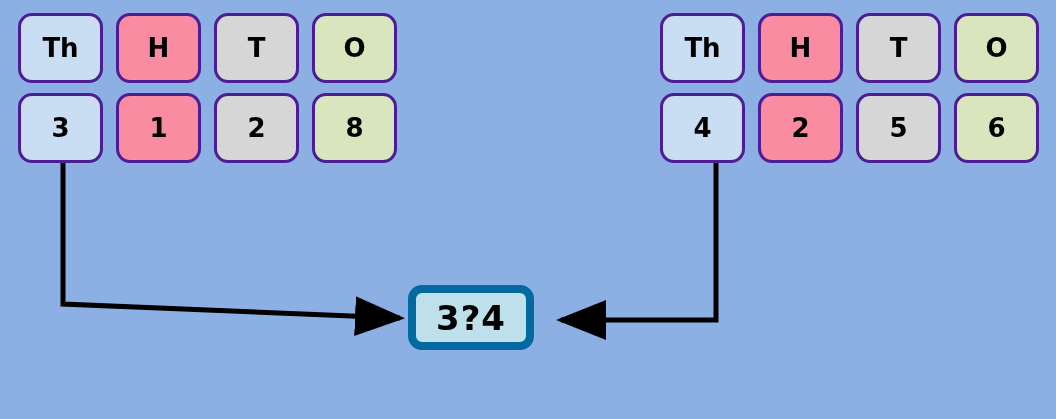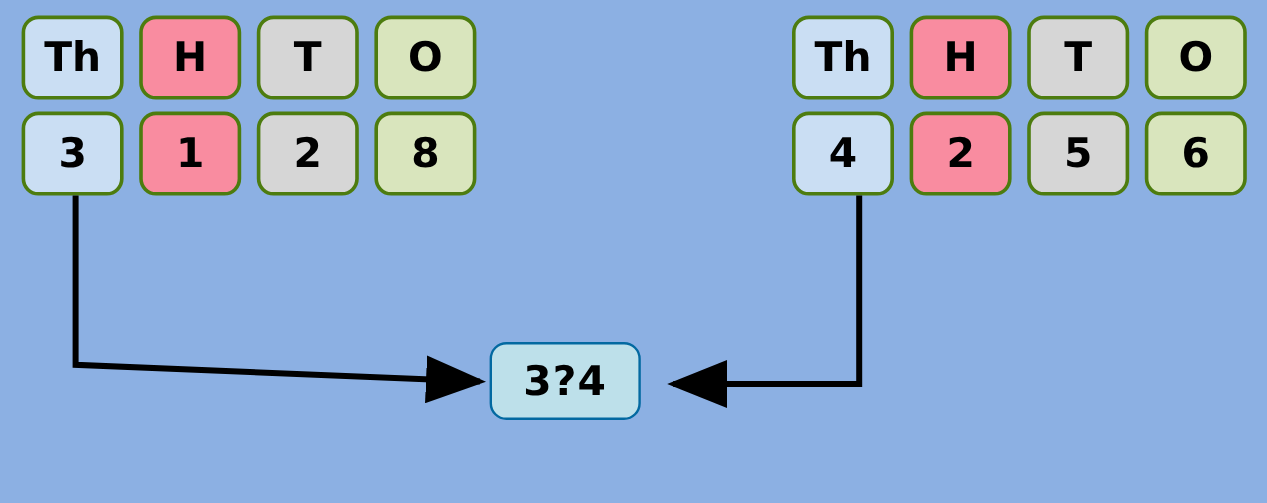--- a/index.html
+++ b/index.html
@@ -26,44 +26,44 @@
     flex-direction: column;
     gap: 10px;
   }
   .pv-row {
     display: flex;
     gap: 13px;
   }
   .tile {
     width: 85px;
     height: 70px;
-    border: 3px solid #4d7c0f;
+    border: 3px solid #4c1d95;
     border-radius: 14px;
     box-sizing: border-box;
     display: flex;
     align-items: center;
     justify-content: center;
-    font-size: 34px;
+    font-size: 26px;
     font-weight: bold;
     color: #000000;
     line-height: 1;
   }
   .tile.c-blue  { background: #cadef3; }
   .tile.c-pink  { background: #f98ca0; }
   .tile.c-gray  { background: #d6d6d6; }
   .tile.c-green { background: #d9e5bd; }
 
   
   .compare-box {
     position: absolute;
     left: 408px;
     top: 285px;
     width: 126px;
     height: 65px;
-    border: 2px solid #0369a1;
+    border: 8px solid #0369a1;
     border-radius: 14px;
     box-sizing: border-box;
     background: #bde0ea;
     display: flex;
     align-items: center;
     justify-content: center;
     font-size: 34px;
     font-weight: bold;
     color: #000000;
     letter-spacing: 1px;

